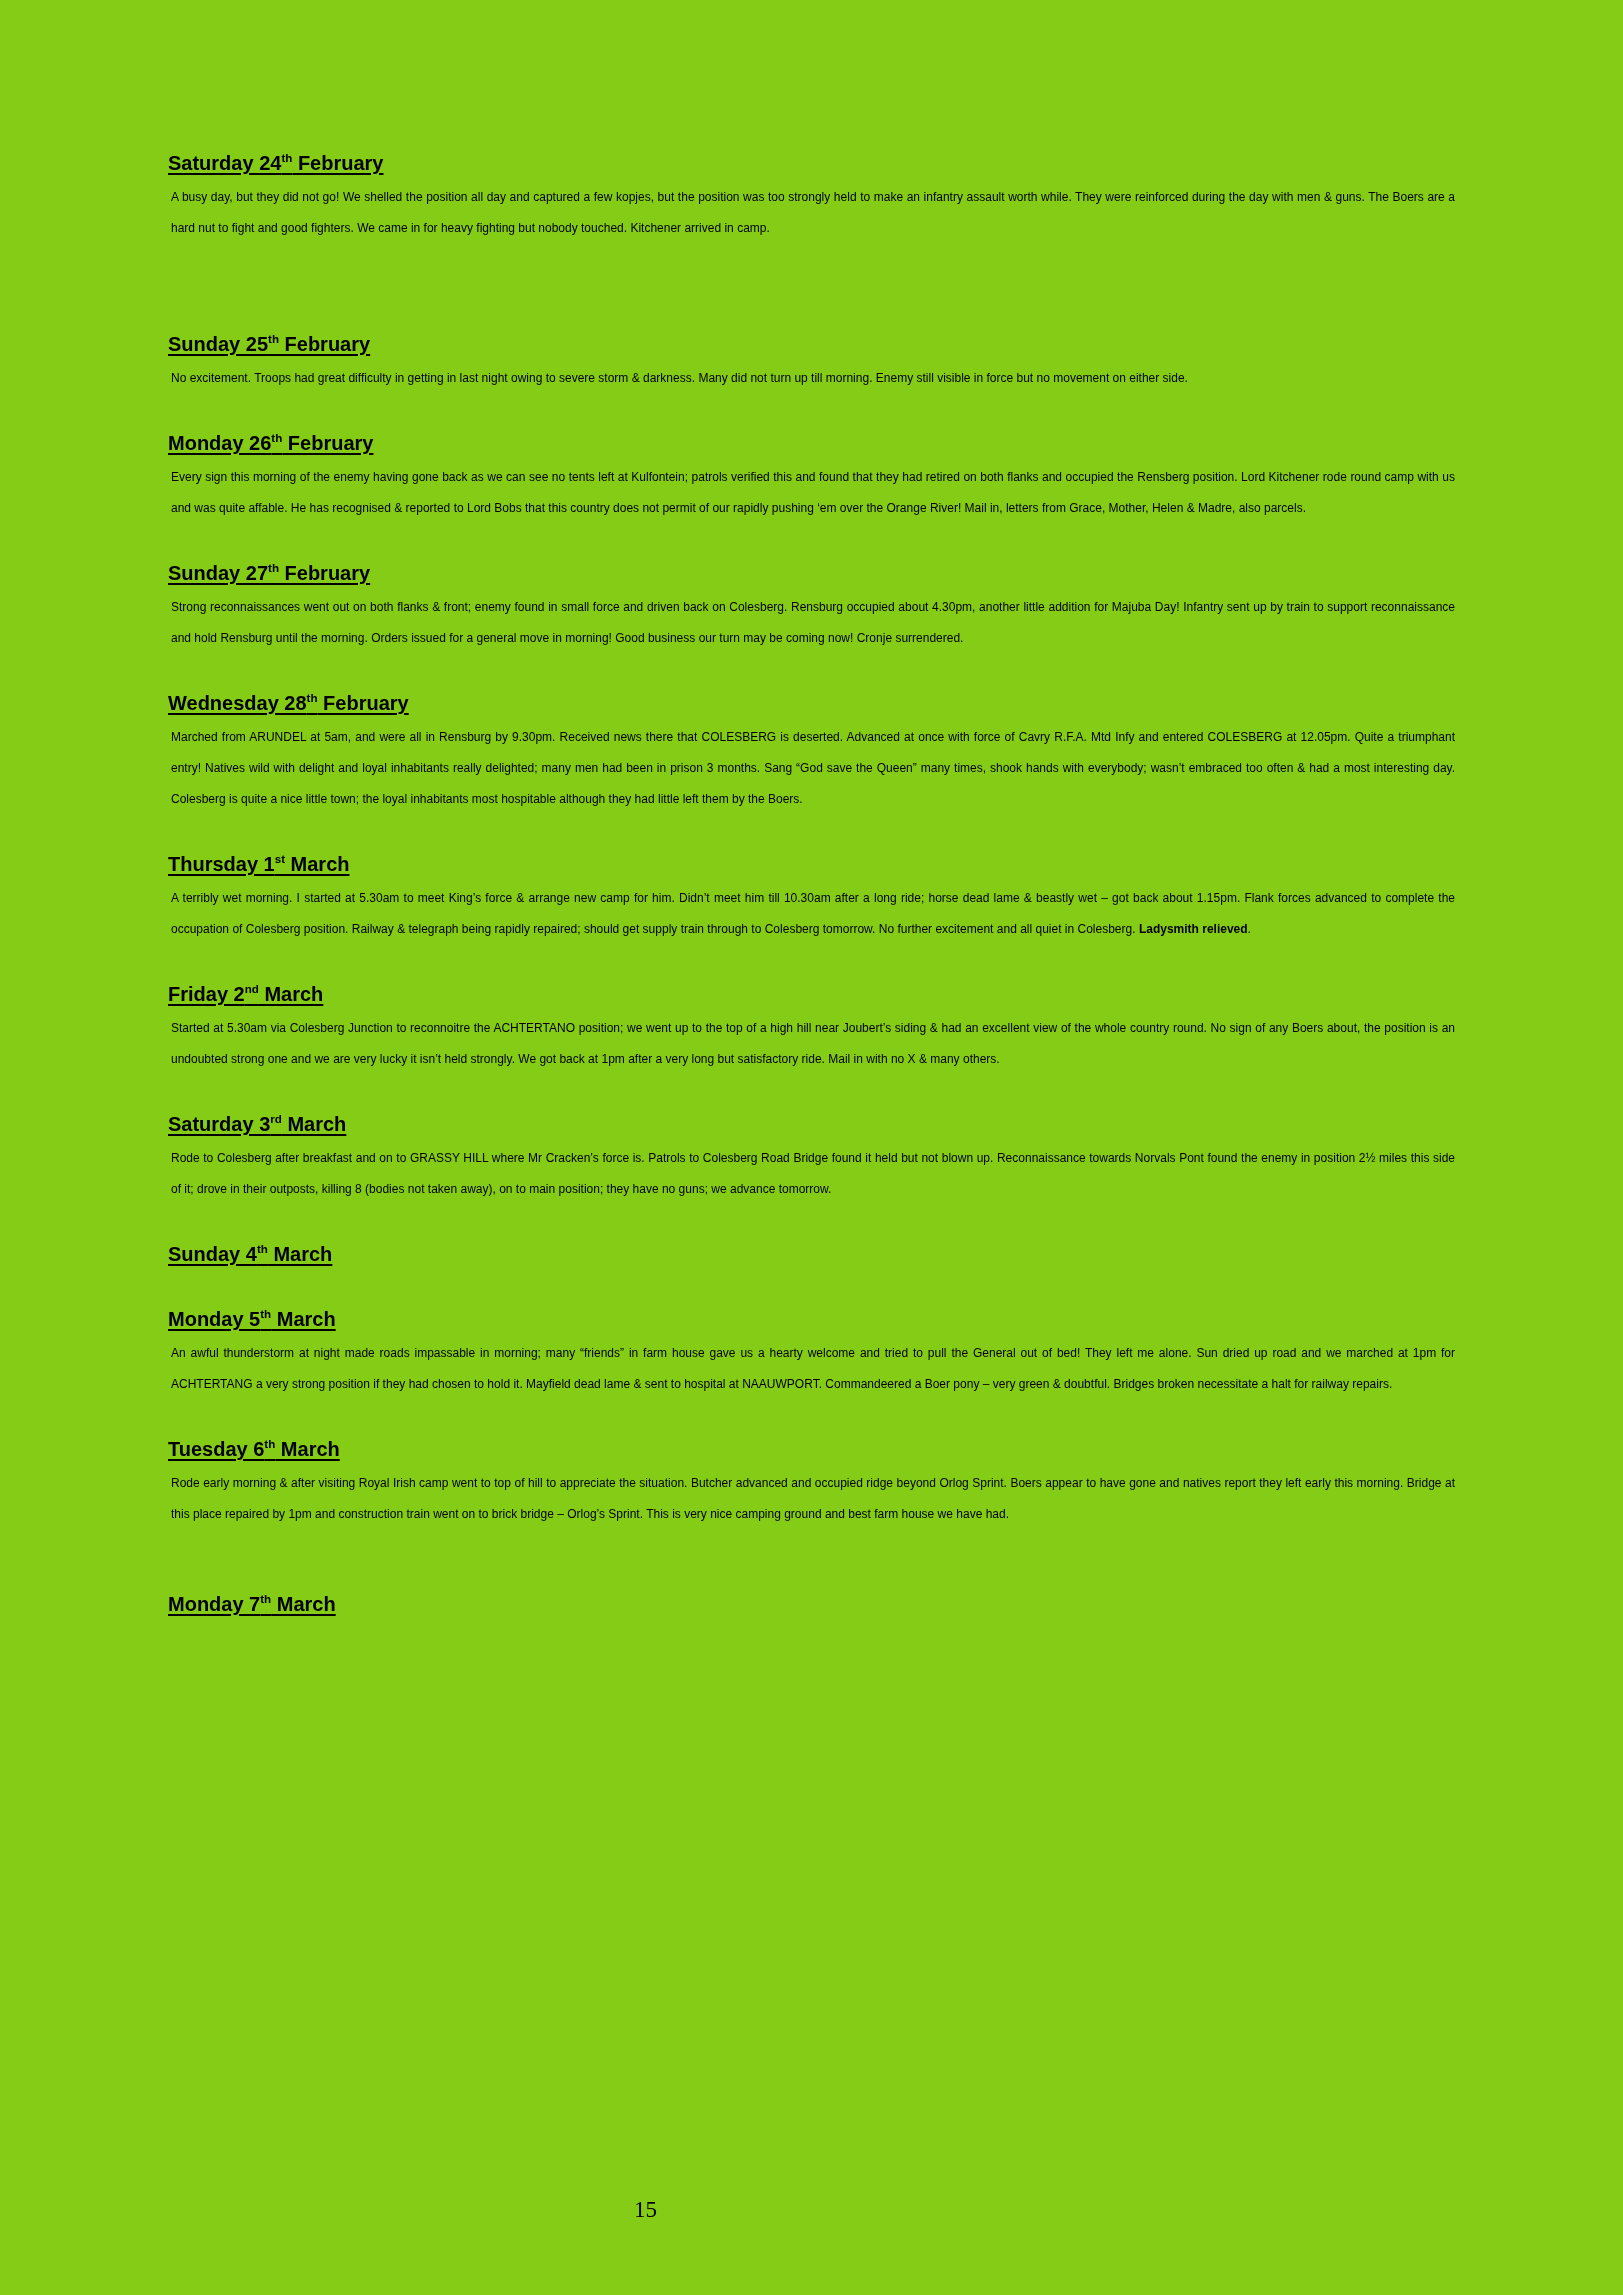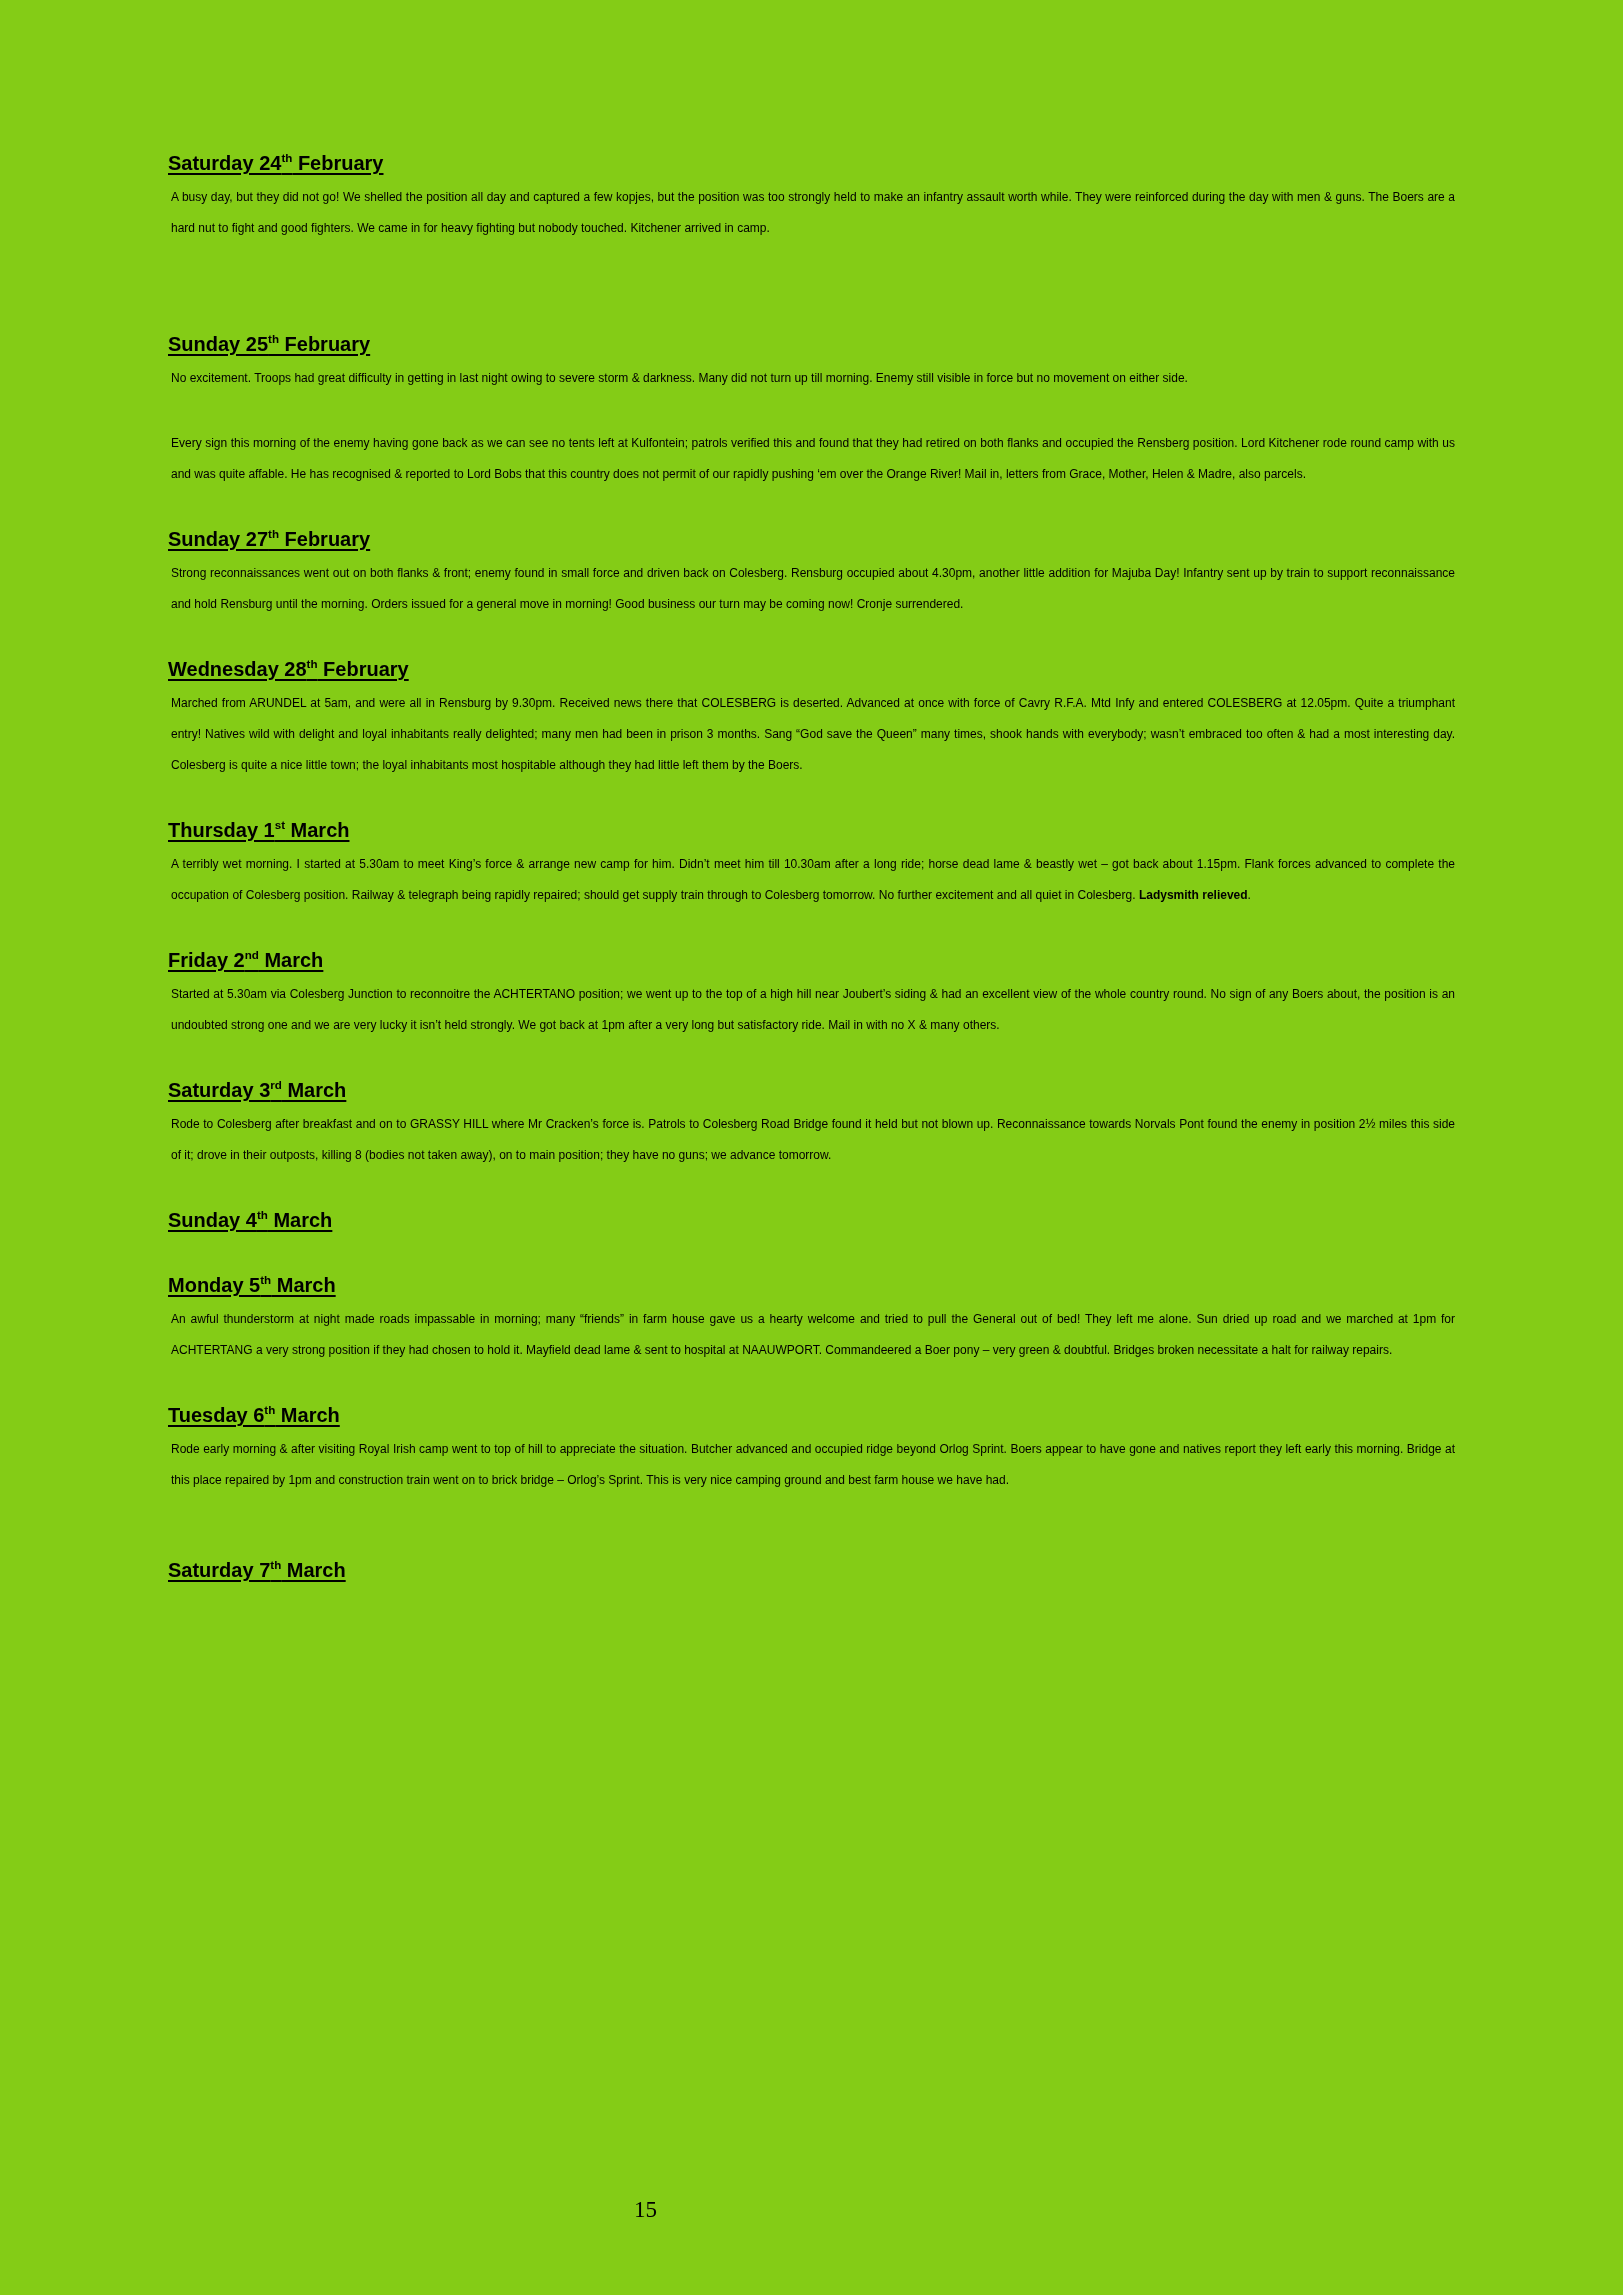--- a/index.html
+++ b/index.html
@@ -67,20 +67,21 @@
   <main class="content" id="entries">
       <div class="entry">
         <h2 class="entry-heading"><span>Saturday 24</span><sup>th</sup><span> February</span></h2>
         <p class="entry-body"><span class="">A busy day, but they did not go!  We shelled the position all day and captured a few kopjes, but the position was too strongly held to make an infantry assault worth while.  They were reinforced during the day with men &amp; guns.  The Boers are a hard nut to fight and good fighters.  We came in for heavy fighting but nobody touched.   Kitchener arrived in camp.</span></p>
       </div>
       <div class="entry">
         <h2 class="entry-heading"><span>Sunday 25</span><sup>th</sup><span> February</span></h2>
         <p class="entry-body"><span class="">No excitement.  Troops had great difficulty in getting in last night owing to severe storm &amp; darkness.  Many did not turn up till morning.  Enemy still visible in force but no movement on either side.</span></p>
       </div>
       <div class="entry">
+        <h2 class="entry-heading"><span>Monday 26</span><sup>th</sup><span> February</span></h2>
         <p class="entry-body"><span class="">Every sign this morning of the enemy having gone back as we can see no tents left at Kulfontein;  patrols verified this and found that they had retired on both flanks and occupied the Rensberg position.  Lord Kitchener rode round camp with us and was quite affable.  He has recognised &amp; reported to Lord Bobs that this country does not permit of our rapidly pushing ‘em over the Orange River!  Mail in, letters from Grace, Mother, Helen &amp; Madre, also parcels.</span></p>
       </div>
       <div class="entry">
         <h2 class="entry-heading"><span>Sunday 27</span><sup>th</sup><span> February</span></h2>
         <p class="entry-body"><span class="">Strong reconnaissances went out on both flanks &amp; front;  enemy found in small force and driven back on Colesberg.  Rensburg occupied about 4.30pm, another little addition for Majuba Day!  Infantry sent up by train to support reconnaissance and hold Rensburg until the morning.  Orders issued for a general move in morning!  Good business our turn may be coming now!  Cronje surrendered.</span></p>
       </div>
       <div class="entry">
         <h2 class="entry-heading"><span>Wednesday 28</span><sup>th</sup><span> February</span></h2>
         <p class="entry-body"><span class="">Marched from ARUNDEL at 5am, and were all in Rensburg by 9.30pm.  Received news there that COLESBERG is deserted.  Advanced at once with force of Cavry R.F.A.  Mtd Infy and entered COLESBERG at 12.05pm.  Quite a triumphant entry!  Natives wild with delight and </span><span class="seg-underline">loyal</span><span class=""> inhabitants really delighted;  many men had been in prison 3 months.  Sang “God save the Queen” many times, shook hands with everybody;  wasn’t embraced too often &amp; had a most interesting day.  Colesberg is quite a nice little town;  the loyal inhabitants most hospitable although they had little left them by the Boers.</span></p>
       </div>
@@ -101,18 +102,18 @@
       </div>
       <div class="entry">
         <h2 class="entry-heading"><span>Monday 5</span><sup>th</sup><span> March</span></h2>
         <p class="entry-body"><span class="">An awful thunderstorm at night made roads impassable in morning;  many “friends” in farm house gave us a hearty welcome and tried to pull the General out of bed!  They left me alone.  Sun dried up road and we marched at 1pm for ACHTERTANG a very strong position if they had chosen to hold it.  Mayfield dead lame &amp; sent to hospital at NAAUWPORT.  Commandeered a Boer pony – very green &amp; doubtful.  Bridges broken necessitate a halt for railway repairs.</span></p>
       </div>
       <div class="entry">
         <h2 class="entry-heading"><span>Tuesday 6</span><sup>th</sup><span> March</span></h2>
         <p class="entry-body"><span class="">Rode early morning &amp; after visiting Royal Irish camp went to top of hill to appreciate the situation.  Butcher advanced and occupied ridge beyond Orlog Sprint.  Boers appear to have gone and natives report they left early this morning.  Bridge at this place repaired by 1pm and construction train went on to brick bridge – Orlog’s Sprint.  This is very nice camping ground and best farm house we have had.</span></p>
       </div>
       <div class="entry">
-        <h2 class="entry-heading"><span>Saturday 7</span><sup>th</sup><span> March</span></h2>
+        <h2 class="entry-heading"><span>Monday 7</span><sup>th</sup><span> March</span></h2>
       </div>
     </main>
   <div class="page-number">15</div>
 </div>
 
 
 </body></html>

